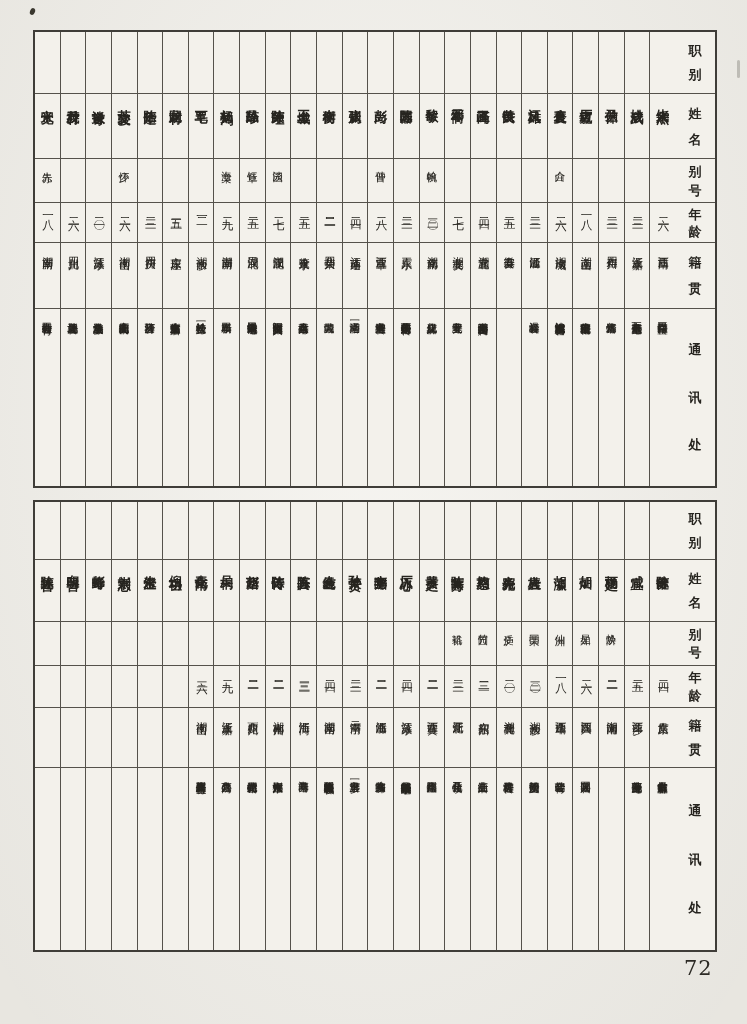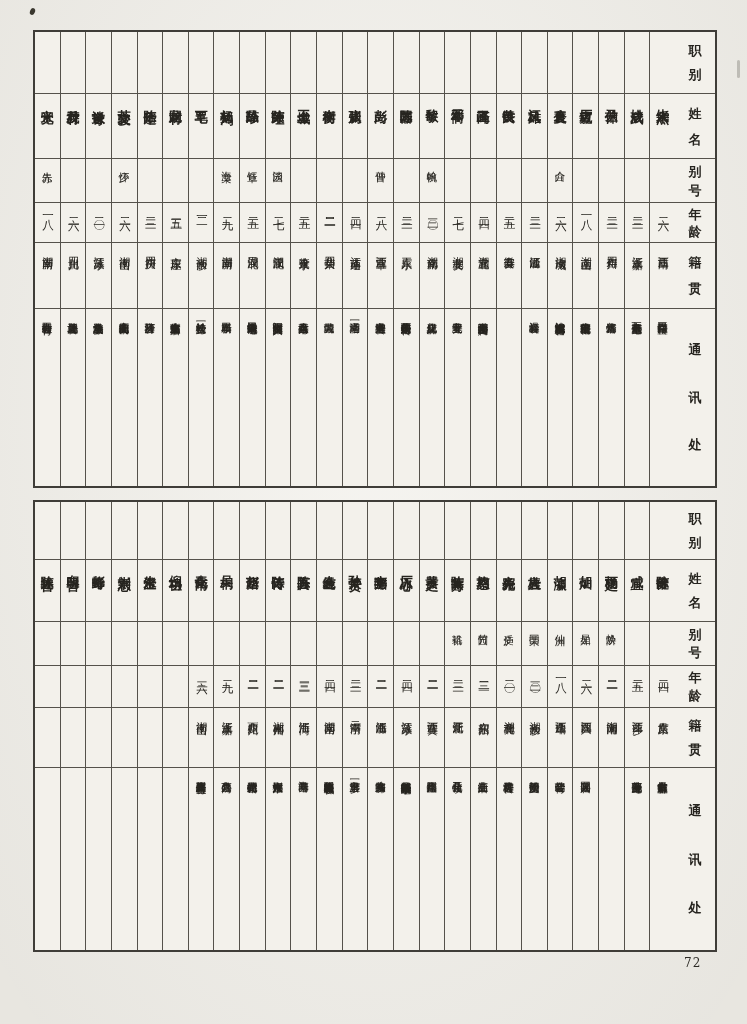--- a/index.html
+++ b/index.html
@@ -43,21 +43,21 @@
   .alias .vtext{font-size:10.5px;padding-top:4px;}
   .age .vtext{font-size:11.5px;padding-top:6px;}
   .native .vtext{font-size:11px;padding-top:5px;letter-spacing:0.5px;}
   .address .vtext{font-size:10.5px;padding-top:5px;letter-spacing:0.2px;}
   
   .spread{display:flex;flex-direction:column;justify-content:space-evenly;align-items:center;
           height:100%;width:100%;font-weight:600;font-size:13px;}
   .spread span{display:block;line-height:1;}
   .pageno{
     position:absolute;top:956px;left:684px;
-    font-family:"DejaVu Serif",serif;font-size:12px;color:#2c2a25;letter-spacing:1px;
+    font-family:"DejaVu Serif",serif;font-size:21px;color:#2c2a25;letter-spacing:1px;
   }
   .speck{position:absolute;background:#3a382f;border-radius:50%;}
   .speck.a{left:30px;top:8px;width:5px;height:7px;transform:rotate(20deg);}
   .speck.b{left:737px;top:60px;width:3px;height:18px;opacity:.25;border-radius:2px;}
 </style>
 </head>
 <body>
 
 <div class="page">
 

